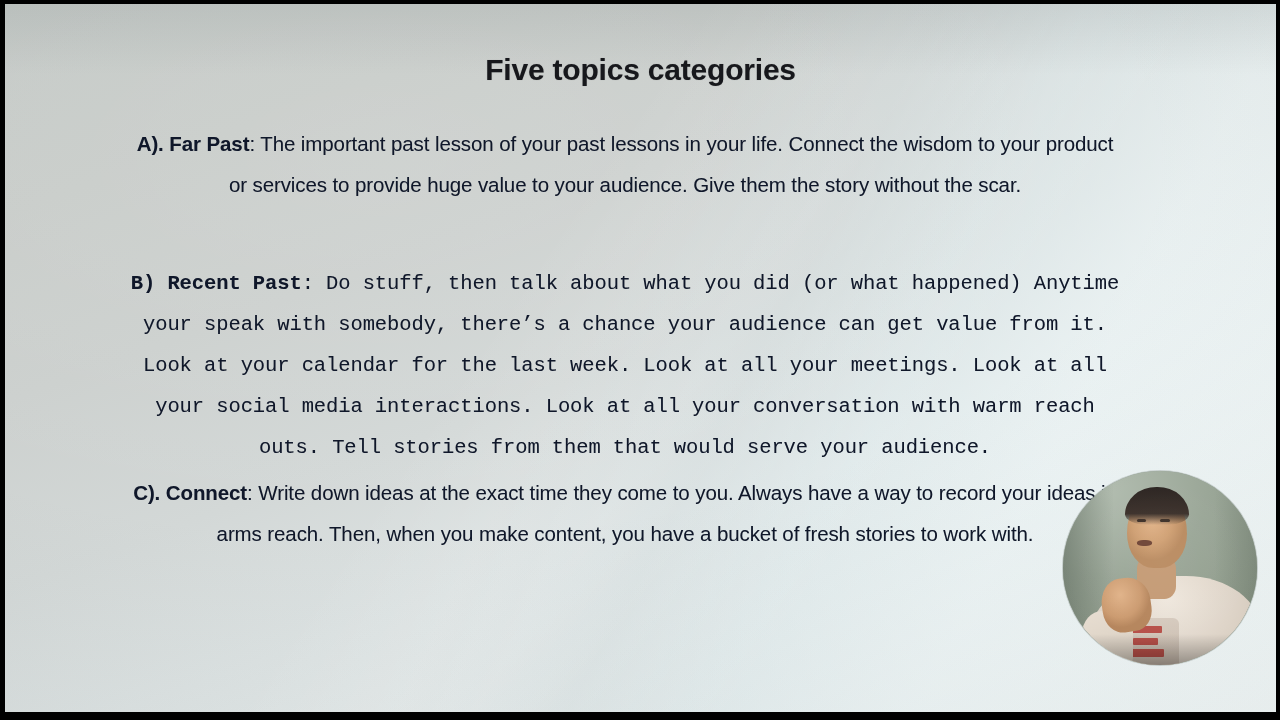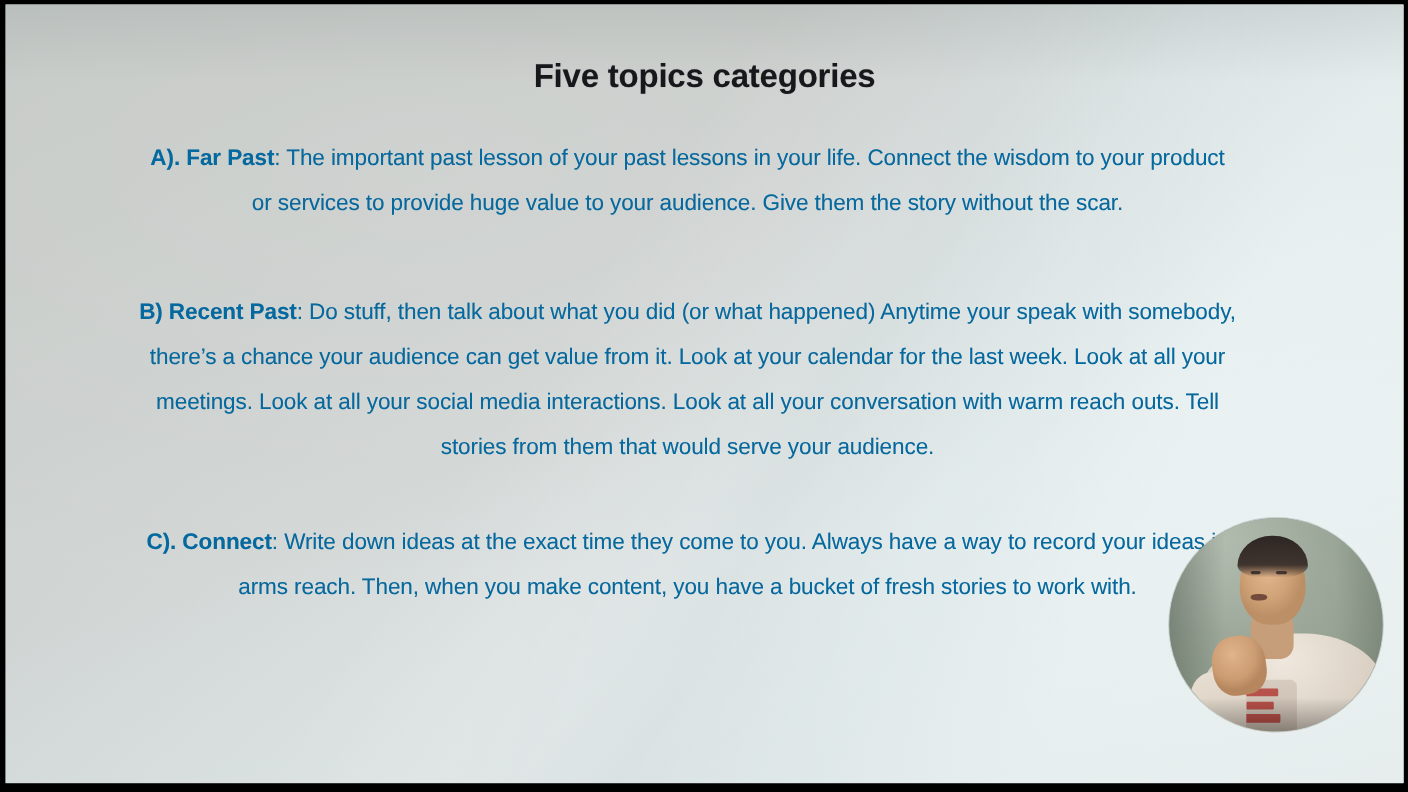--- a/index.html
+++ b/index.html
@@ -101,30 +101,30 @@
     text-shadow: 0 0 1px rgba(0,0,0,0.22);
   }
 
   .topic-block {
     position: absolute;
     left: 120px;
     width: 1000px;
     text-align: center;
     font-size: 20.5px;
     line-height: 41px;
-    color: #0369a1;
+    color: #0f172a;
     letter-spacing: -0.1px;
     text-shadow: 0 0 0.6px rgba(0,0,0,0.18);
   }
   .topic-block .lead {
     font-weight: 700;
   }
 
   #topic-a { top: 119px; }
-  #topic-b { top: 259px; }
+  #topic-b { top: 259px; font-family: Liberation Mono, monospace; }
   #topic-c { top: 468px; }
 
   
   #webcam-bubble {
     position: absolute;
     left: 1058px;
     top: 467px;
     width: 194px;
     height: 194px;
     border-radius: 50%;

